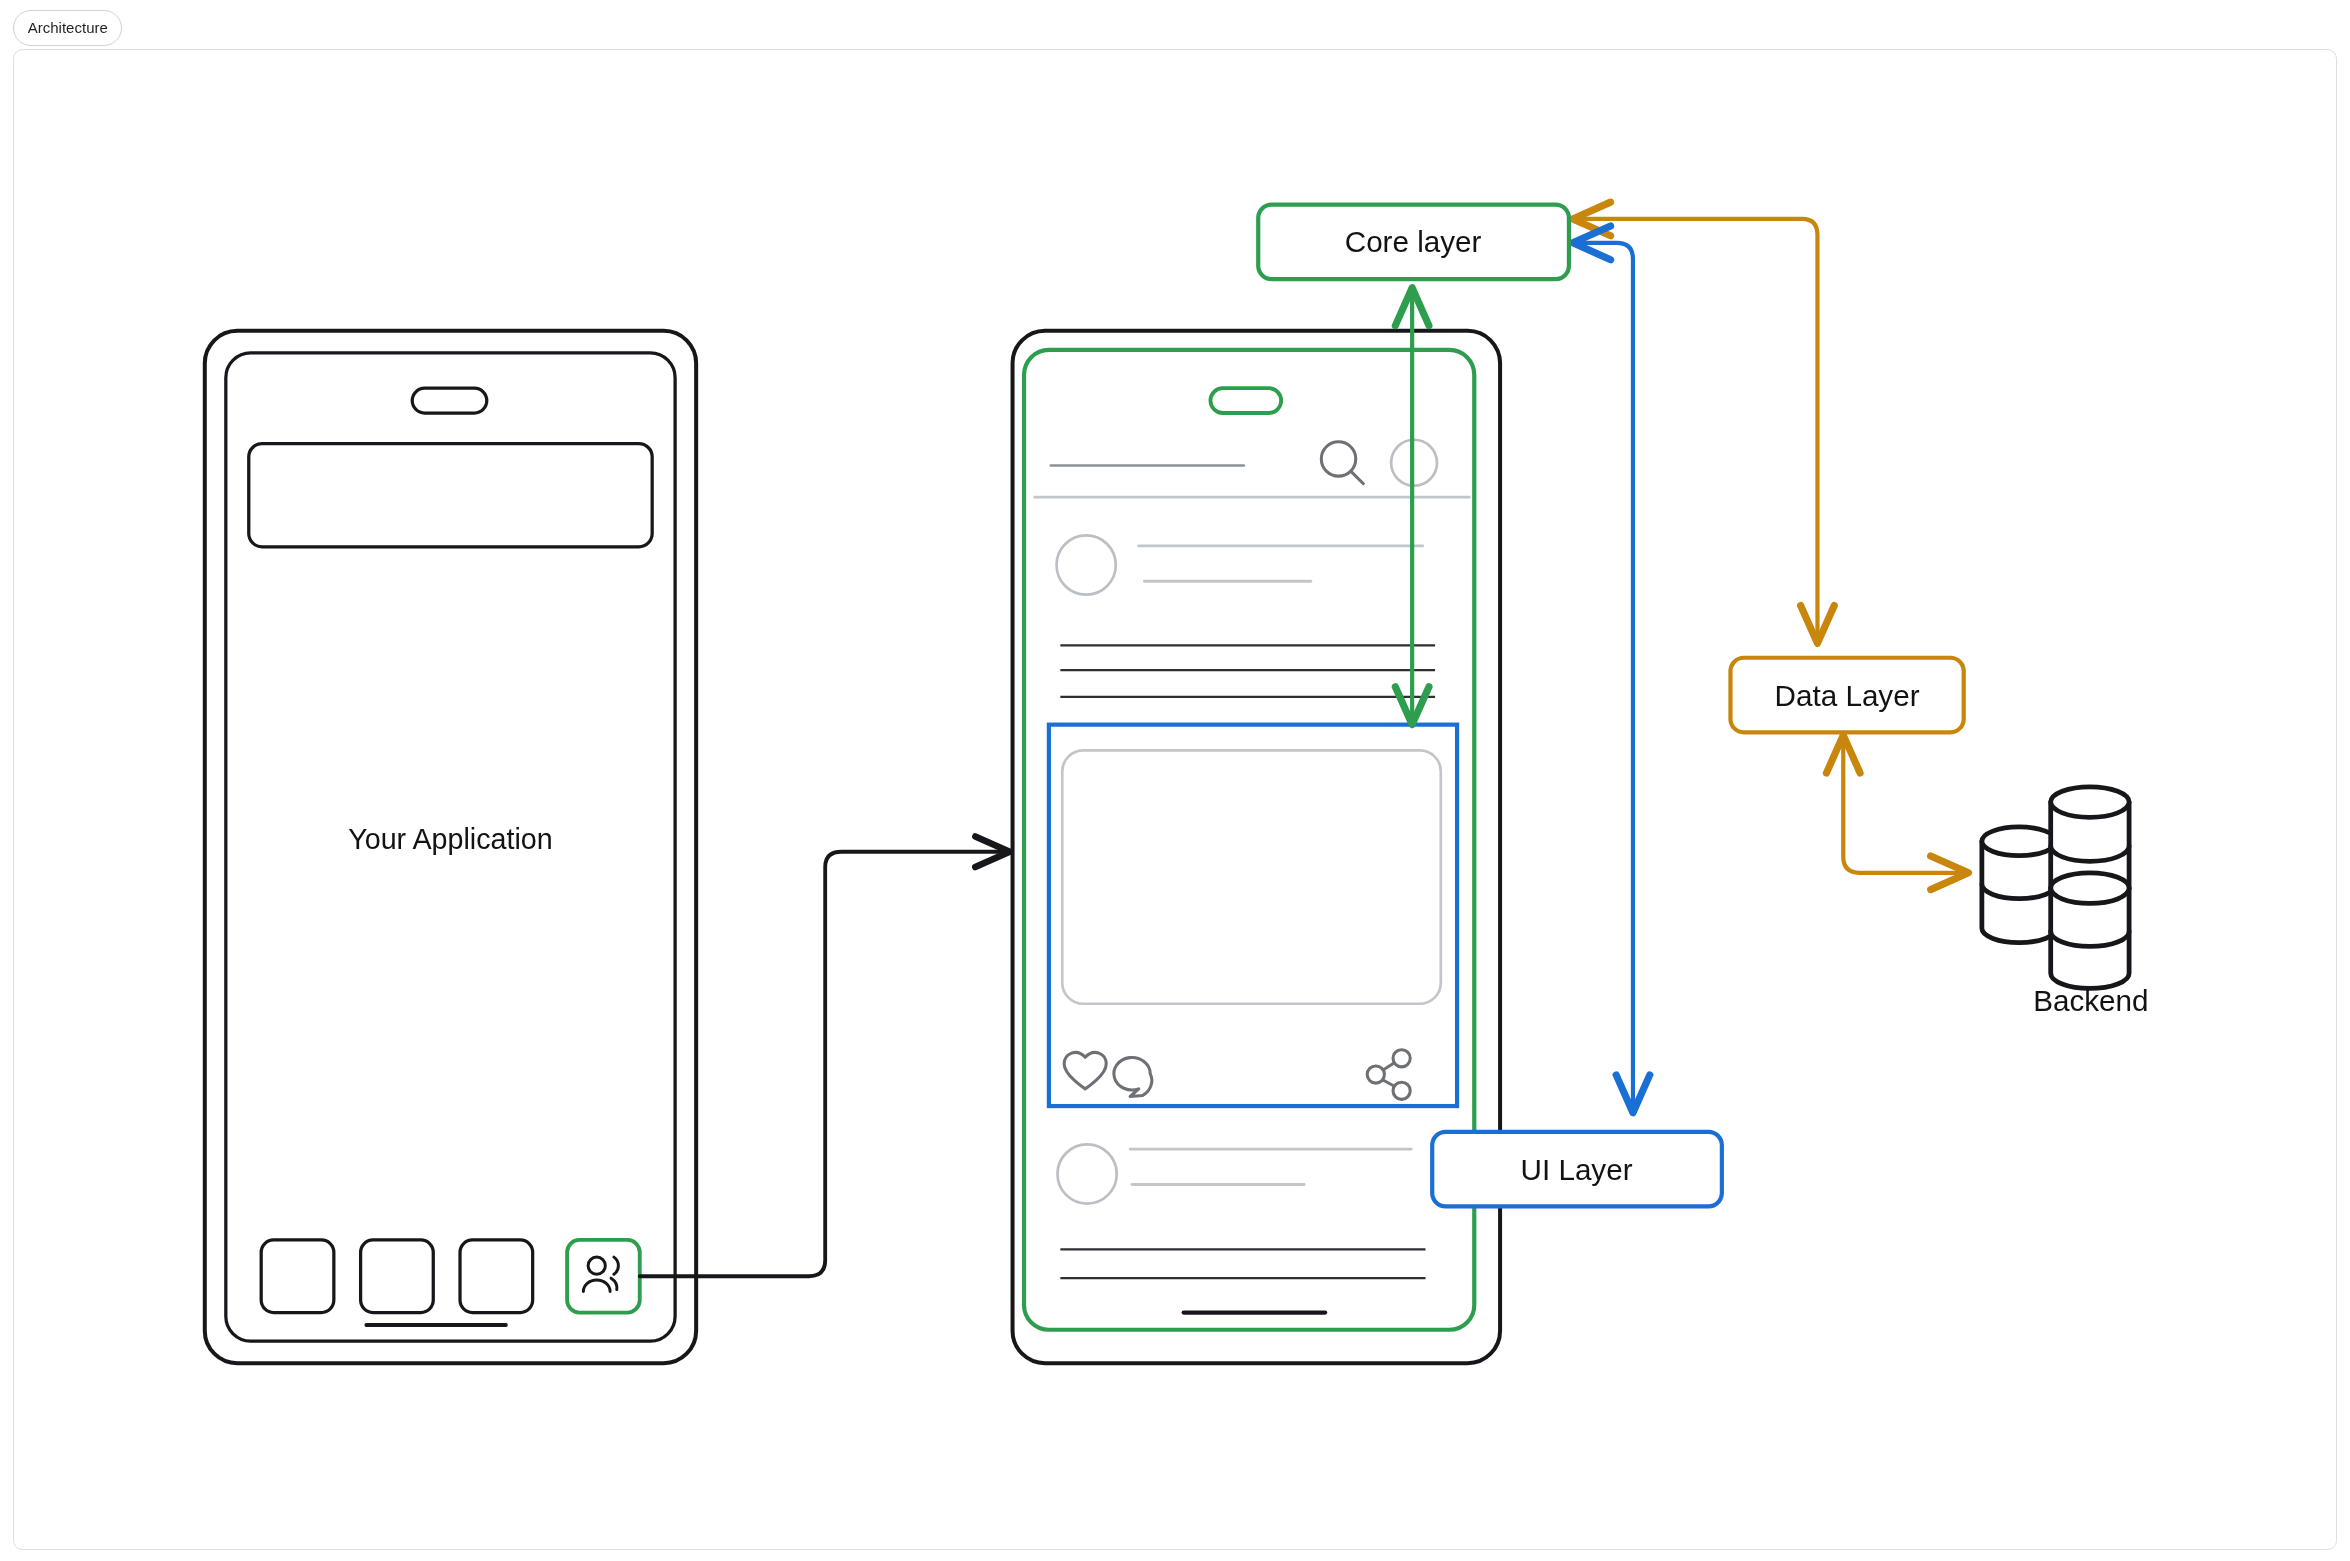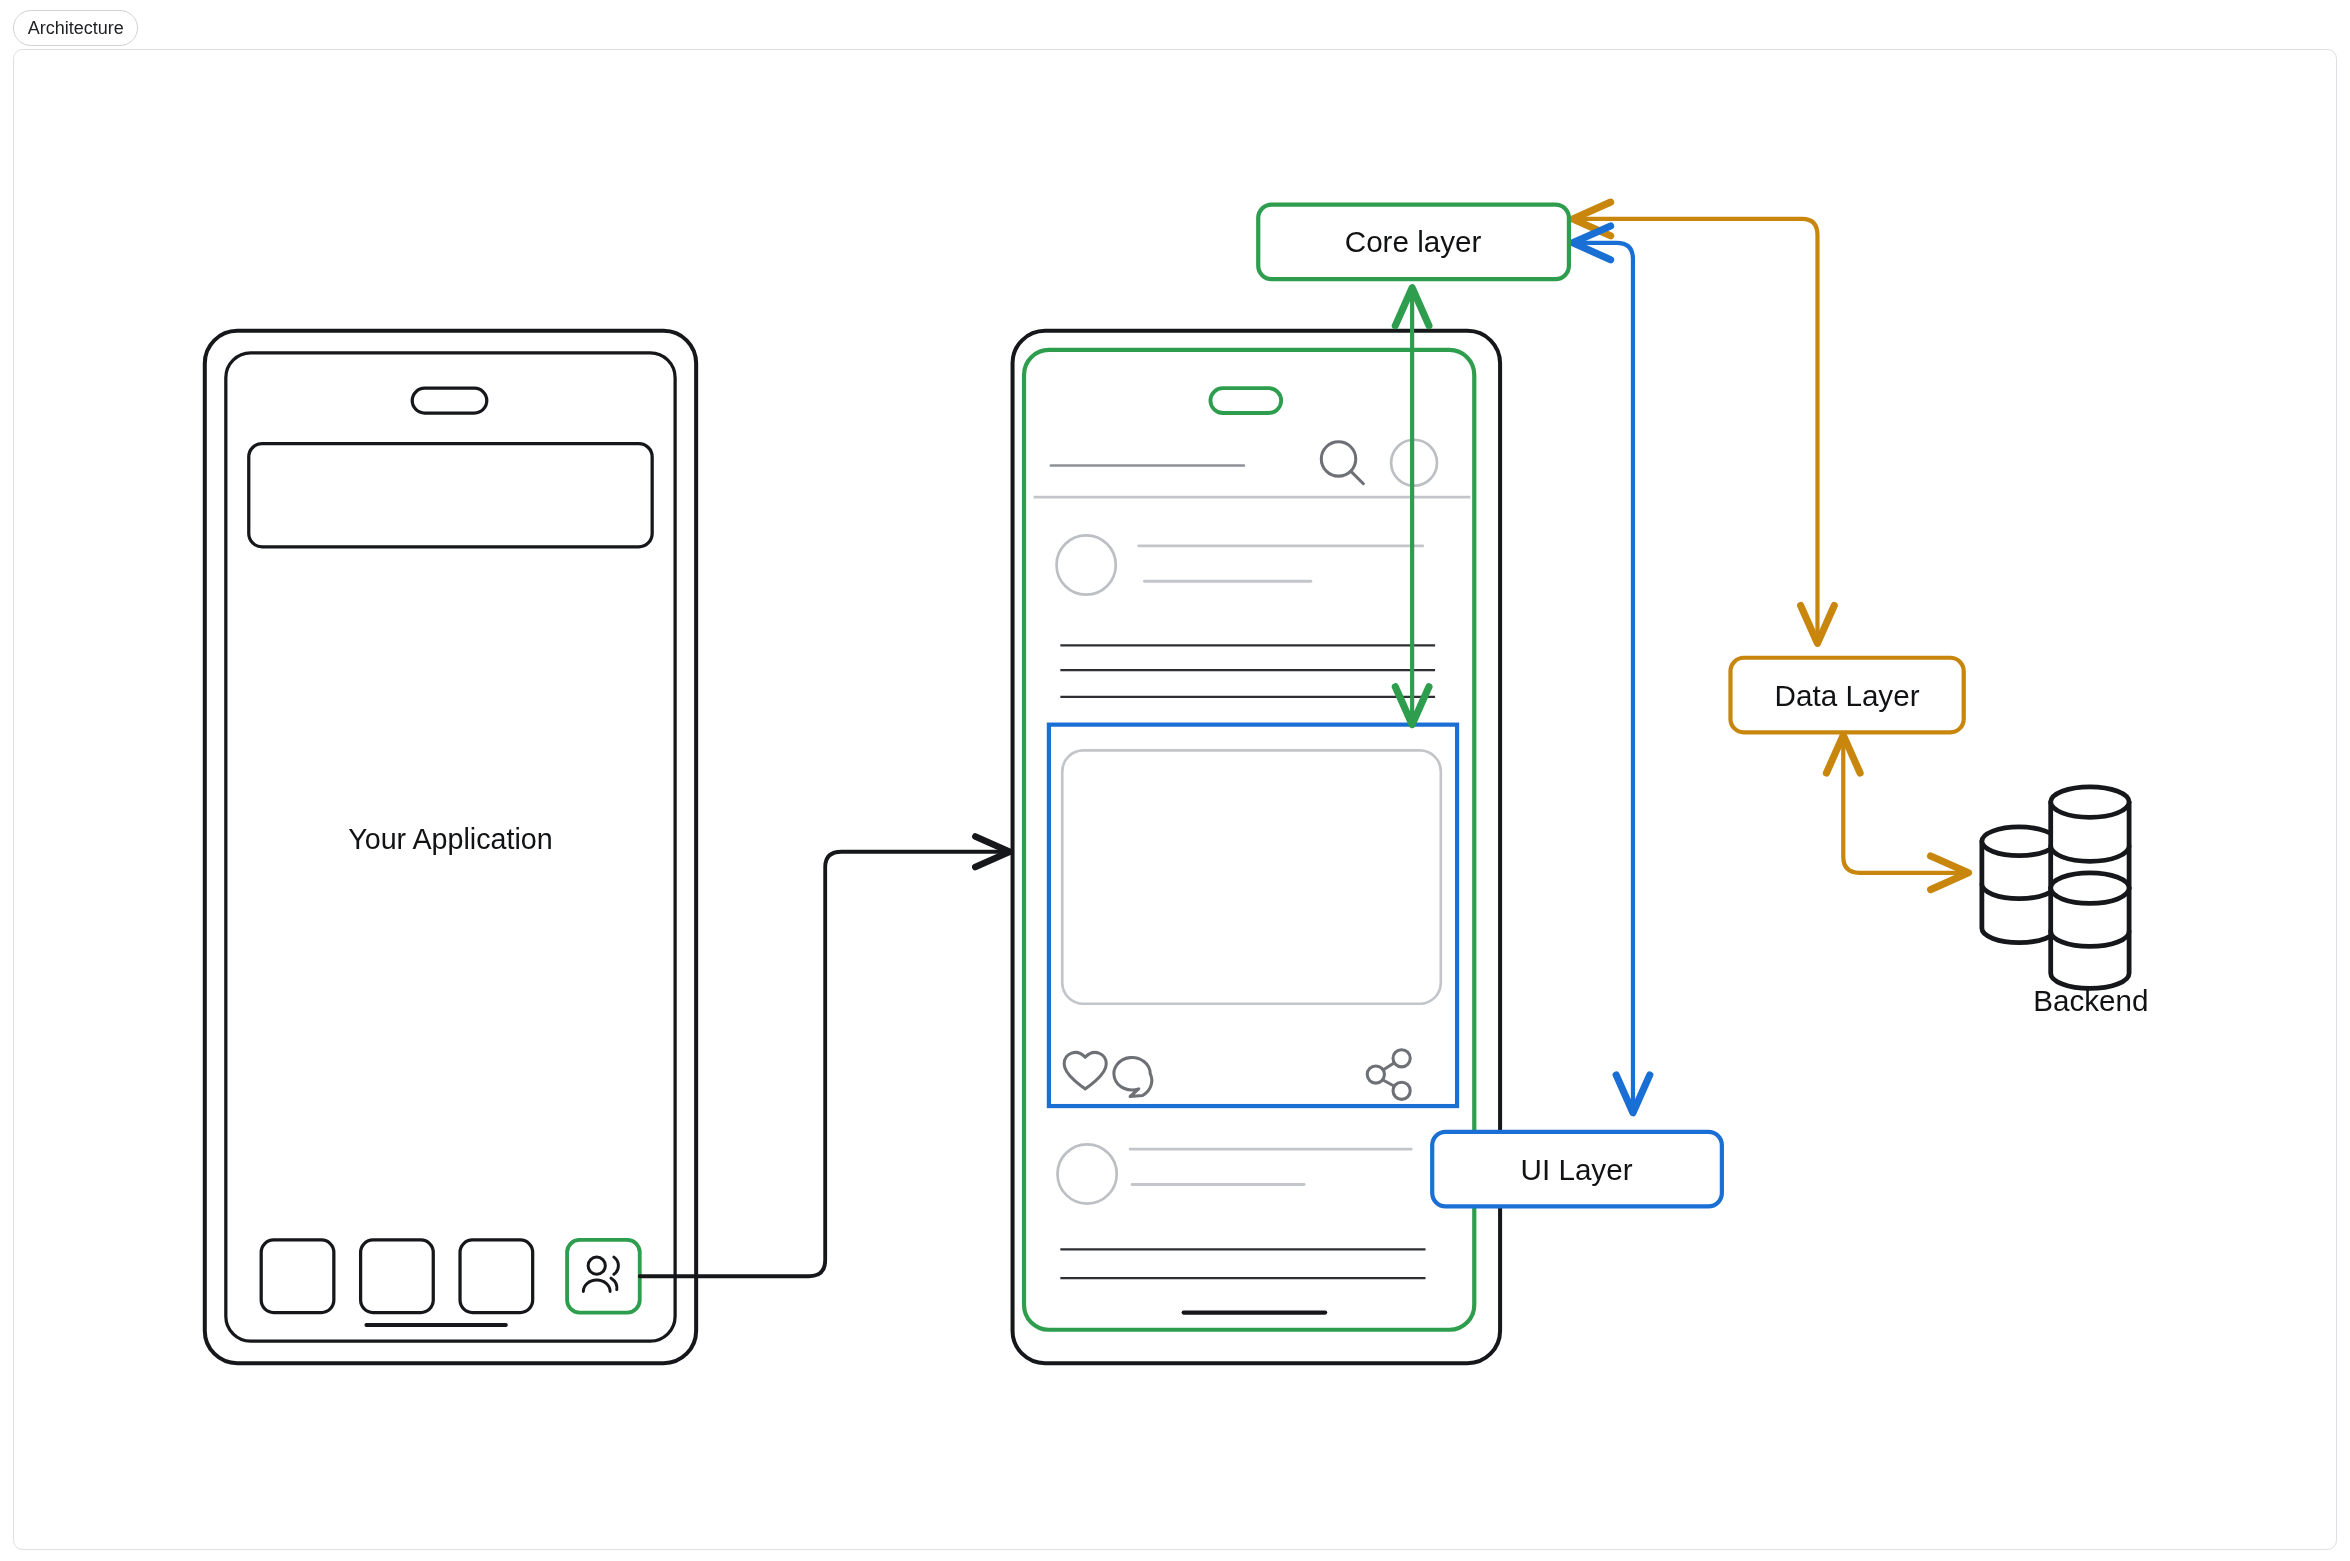--- a/index.html
+++ b/index.html
@@ -29,21 +29,21 @@
   .tab {
     display: inline-flex;
     align-items: center;
     justify-content: center;
     height: 34px;
     padding: 0 13.4px;
     border: 1px solid #cfd2d6;
     border-radius: 18px;
     background: #ffffff;
     color: #1f2023;
-    font-size: 18px;
+    font-size: 15px;
     line-height: 1;
     white-space: nowrap;
   }
 
   
   #canvas {
     position: absolute;
     left: 13.4px; top: 49px;
     width: 2324px; height: 1501px;
     border: 1px solid #dcdfe3;

